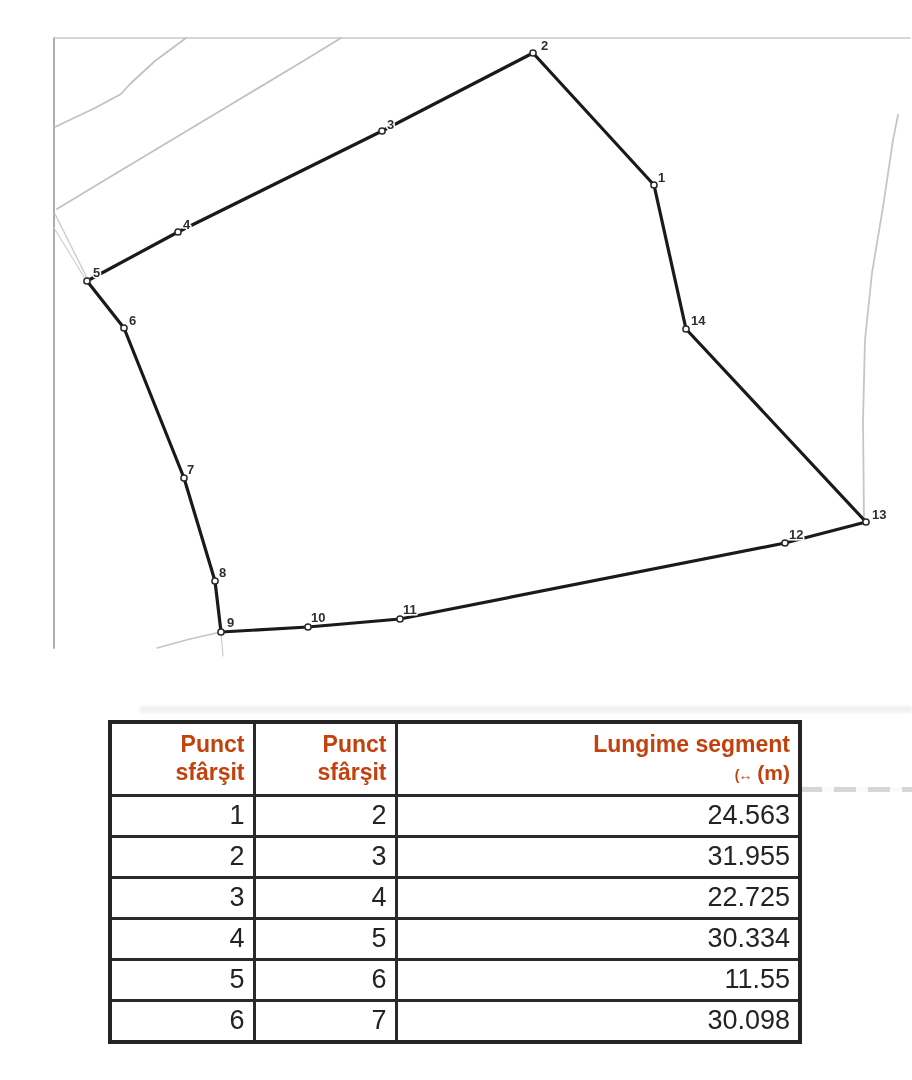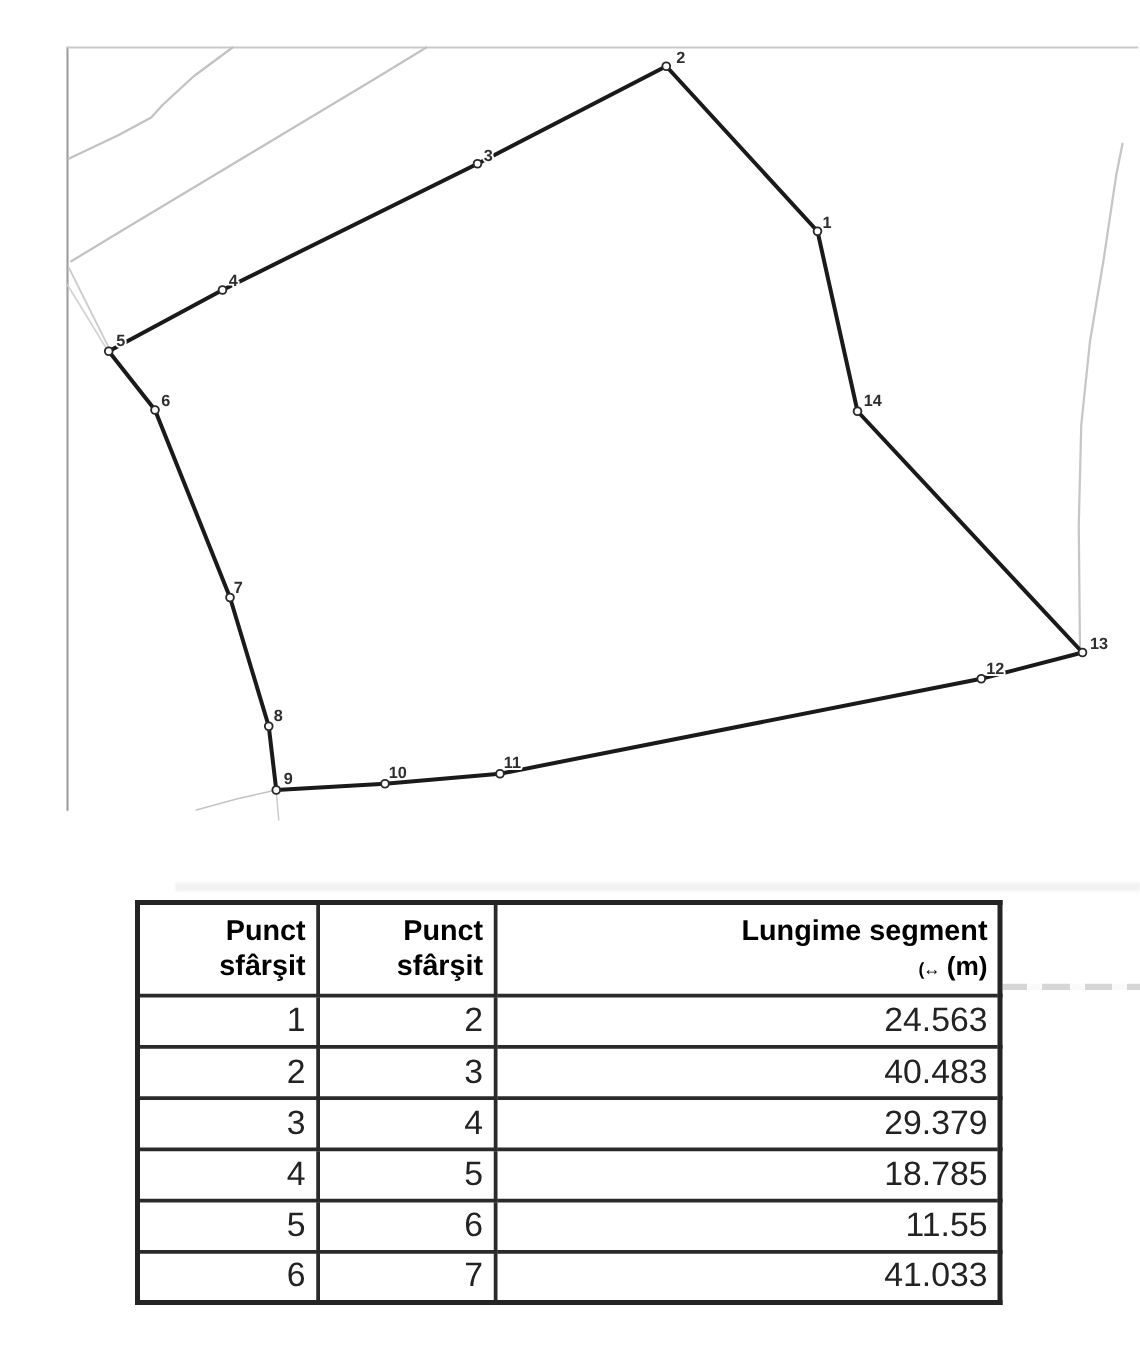--- a/index.html
+++ b/index.html
@@ -19,21 +19,21 @@
     filter:blur(0.5px);
   }
   table.seg-table{
     position:absolute;left:108px;top:720px;width:690px;
     border-collapse:collapse;background:#fff;table-layout:fixed;
     border:4px solid #242424;
   }
   .seg-table th,.seg-table td{
     border:3px solid #2a2a2a;
     text-align:right;
-    color:#000000;
+    color:#c2410c;
   }
   .seg-table th{
     font-size:23px;font-weight:bold;line-height:1.22;
     padding:6px 8px 8px 4px;vertical-align:middle;height:68px;box-sizing:border-box;
   }
   .seg-table td{
     font-size:27px;font-weight:400;
     padding:2px 8px 3px 4px;height:41px;box-sizing:border-box;
     color:#232323;
   }
@@ -114,36 +114,36 @@
   </thead>
   <tbody>
       <tr>
         <td>1</td>
         <td>2</td>
         <td>24.563</td>
       </tr>
       <tr>
         <td>2</td>
         <td>3</td>
-        <td>40.483</td>
+        <td>31.955</td>
       </tr>
       <tr>
         <td>3</td>
         <td>4</td>
-        <td>29.379</td>
+        <td>22.725</td>
       </tr>
       <tr>
         <td>4</td>
         <td>5</td>
-        <td>18.785</td>
+        <td>30.334</td>
       </tr>
       <tr>
         <td>5</td>
         <td>6</td>
         <td>11.55</td>
       </tr>
       <tr>
         <td>6</td>
         <td>7</td>
-        <td>41.033</td>
+        <td>30.098</td>
       </tr>
     </tbody>
 </table>
 
 </body></html>

